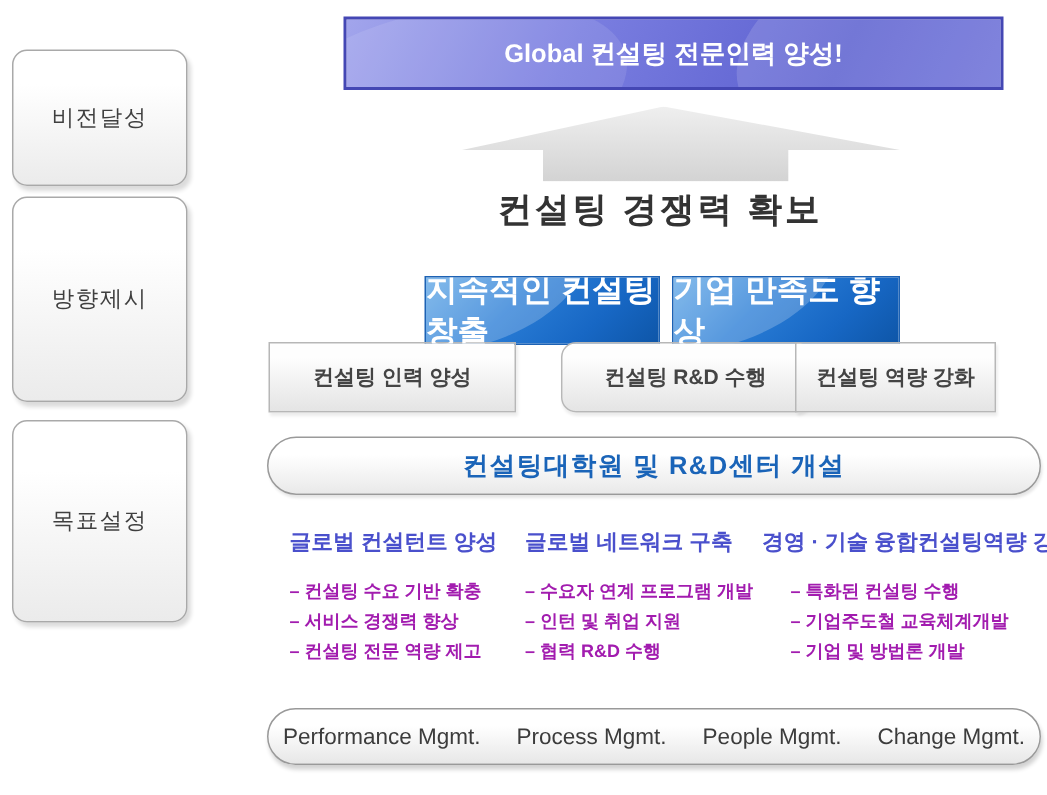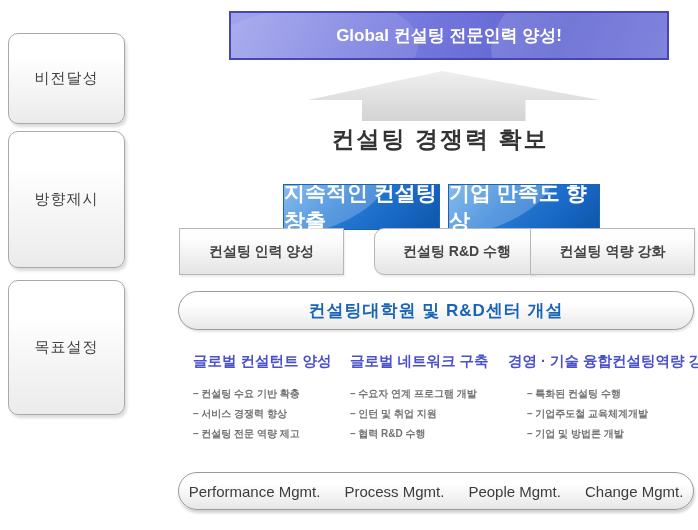--- a/index.html
+++ b/index.html
@@ -70,41 +70,41 @@
 
   
   .pillar {
     position:absolute; top:228px; height:47px;
     border:1px solid #b7b7b7;
     background:linear-gradient(to bottom, #fefefe 20%, #e4e4e4 100%);
     box-shadow:1px 2px 2px rgba(0,0,0,0.08);
     display:flex; align-items:center; justify-content:center;
     color:#444444; font-size:14px; font-weight:bold;
   }
-  .pillar-1 { left:179px; width:165px;font-family:Liberation Serif, serif; }
+  .pillar-1 { left:179px; width:165px; }
   .pillar-2 { left:374px; width:166px;border-radius:10px; }
-  .pillar-3 { left:530px; width:165px; }
+  .pillar-3 { left:530px; width:134px; }
 
   
   .foundation {
     position:absolute; left:178px; top:291px; width:516px; height:39px;
     border:1px solid #9a9a9a; border-radius:20px;
     background:linear-gradient(to bottom, #ffffff 30%, #e9e9e9 100%);
     box-shadow:1px 2px 2px rgba(0,0,0,0.10);
     display:flex; align-items:center; justify-content:center;
     color:#1a64b8; font-size:17px; font-weight:bold; letter-spacing:1px;
   }
 
   
   .col { position:absolute; top:352px; }
   .col-1 { left:193px; }
   .col-2 { left:350px; }
   .col-3 { left:508px; }
   .col-title { font-size:14.5px; font-weight:bold; color:#4a50cc; margin-bottom:13px; white-space:nowrap; }
-  .col-bullets { font-size:10px; font-weight:bold; color:#737373; line-height:20px; white-space:nowrap; }
+  .col-bullets { font-size:12px; font-weight:bold; color:#a21caf; line-height:20px; white-space:nowrap; }
   .col-3 .col-bullets { margin-left:19px; }
 
   
   .mgmt {
     position:absolute; left:178px; top:472px; width:516px; height:38px;
     border:1px solid #999999; border-radius:19px;
     background:linear-gradient(to bottom, #ffffff 30%, #e7e7e7 100%);
     box-shadow:1px 3px 3px rgba(0,0,0,0.18);
     display:flex; align-items:center; justify-content:center; gap:24px;
     color:#3c3c3c; font-size:15px; font-weight:normal; white-space:nowrap;

